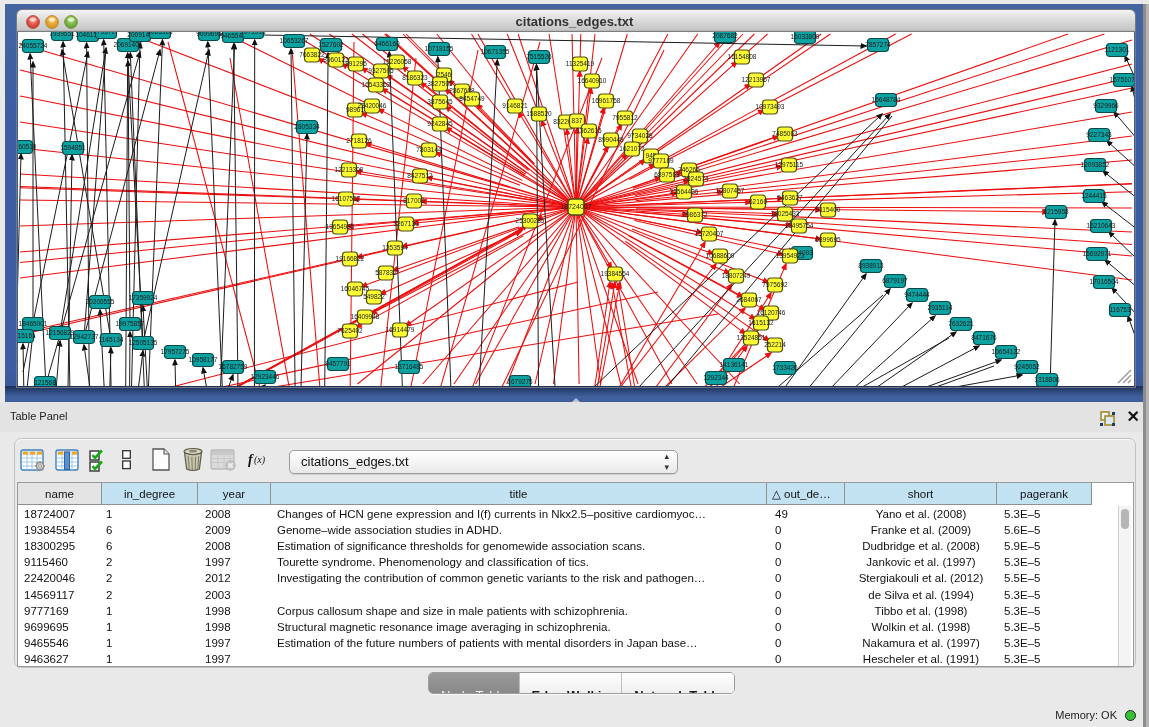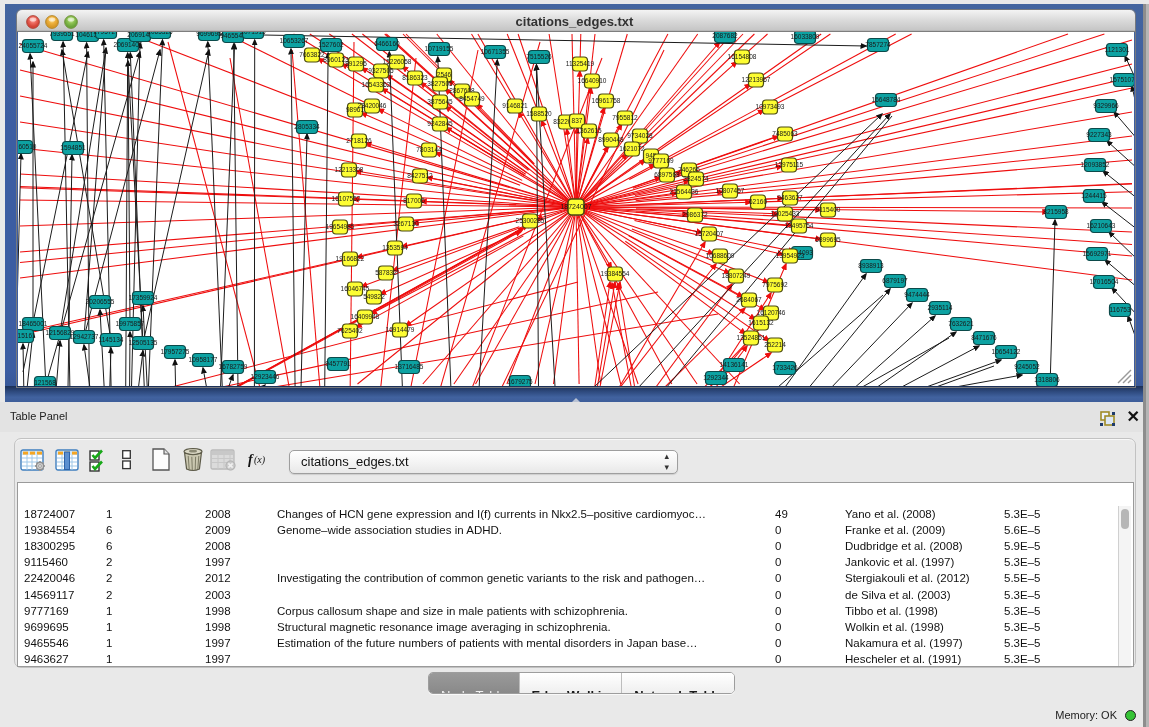--- a/index.html
+++ b/index.html
@@ -25,21 +25,21 @@
 #combo .ud {position:absolute;right:8px;top:0;font-size:9px;color:#333;line-height:11px}
 #tbl {position:absolute;left:17px;top:482px;width:1117px;height:185px;background:#fff;
   border:1px solid #9a9a9a;font-size:11.5px;color:#111}
 #thead {position:absolute;left:0;top:0;height:22px;width:100%}
 .h {position:absolute;top:0;height:22px;background:#c2e2f2;border-right:1px solid #8f8f8f;
   border-bottom:1px solid #8f8f8f;text-align:center;line-height:22px}
 .tr {position:absolute;left:0;height:16.1px;width:100%;line-height:16.1px;white-space:nowrap}
 .c {position:absolute;overflow:hidden}
 .c0 {left:6px;width:80px} .c1 {left:88px;width:92px} .c2 {left:187px;width:68px}
 .c3 {left:259px;width:488px} .c4 {left:757px;width:72px}
-.c5 {left:827px;width:152px;} .c6 {left:986px;width:92px}
+.c5 {left:827px;width:152px;text-align:center} .c6 {left:986px;width:92px}
 #sbar {position:absolute;right:2px;top:23px;width:13px;height:160px;background:#f4f4f4;
   border-left:1px solid #d0d0d0}
 #sbar div {position:absolute;left:2px;top:3px;width:8px;height:20px;background:#b6b6b6;border-radius:4px}
 #tabs {position:absolute;left:428px;top:672px;height:22px;border:1px solid #9d9d9d;
   border-radius:5px;overflow:hidden;background:#fff;font-size:13px;font-weight:bold;
   box-shadow:0 1px 0 rgba(255,255,255,.7)}
 #tabs div {float:left;height:22px;line-height:21px;padding:12px 12px}
 #tabs .sel {background:linear-gradient(#9a9a9a,#868686);color:#f2f2f2;font-weight:normal}
 #tabs .nrm {background:linear-gradient(#ffffff,#ececec);color:#1a1a1a;border-left:1px solid #bdbdbd}
 #mem {position:absolute;right:32px;top:709px;font-size:11px;color:#222}
@@ -727,20 +727,29 @@
  <g stroke="#f2f2f2" stroke-width="1.7">
         <line x1="17.3" y1="14.3" x2="21.7" y2="18.7"></line>
         <line x1="21.7" y1="14.3" x2="17.3" y2="18.7"></line>
       </g>
 </g>
 <text x="234" y="17" style="font:italic bold 14px 'Liberation Serif',serif;fill:#111">f</text>
 <text x="240" y="16" style="font:italic 10px 'Liberation Serif',serif;fill:#111">(x)</text>
 </svg>
 <div id="combo">citations_edges.txt<span class="ud">▴<br>▾</span></div>
 <div id="tbl">
+ <div id="thead">
+  <div class="h" style="left:0;width:84px;background:#e4e4e4">name</div>
+  <div class="h" style="left:84px;width:96px">in_degree</div>
+  <div class="h" style="left:180px;width:73px">year</div>
+  <div class="h" style="left:253px;width:496px">title</div>
+  <div class="h" style="left:749px;width:78px;text-align:left;padding-left:5px">△ out_de…</div>
+  <div class="h" style="left:827px;width:152px">short</div>
+  <div class="h" style="left:979px;width:95px">pagerank</div>
+ </div>
  <div id="rows" style="position:absolute;top:23px;left:0;width:100%;height:161px">
 <div class="tr" style="top:0.0px">
         <div class="c c0">18724007</div>
         <div class="c c1">1</div>
         <div class="c c2">2008</div>
         <div class="c c3">Changes of HCN gene expression and I(f) currents in Nkx2.5–positive cardiomyoc…</div>
         <div class="c c4">49</div>
         <div class="c c5">Yano et al. (2008)</div>
         <div class="c c6">5.3E–5</div>
       </div>
@@ -750,47 +759,49 @@
         <div class="c c2">2009</div>
         <div class="c c3">Genome–wide association studies in ADHD.</div>
         <div class="c c4">0</div>
         <div class="c c5">Franke et al. (2009)</div>
         <div class="c c6">5.6E–5</div>
       </div>
       <div class="tr" style="top:32.2px">
         <div class="c c0">18300295</div>
         <div class="c c1">6</div>
         <div class="c c2">2008</div>
+        <div class="c c3">Estimation of significance thresholds for genomewide association scans.</div>
         <div class="c c4">0</div>
         <div class="c c5">Dudbridge et al. (2008)</div>
         <div class="c c6">5.9E–5</div>
       </div>
       <div class="tr" style="top:48.3px">
         <div class="c c0">9115460</div>
         <div class="c c1">2</div>
         <div class="c c2">1997</div>
+        <div class="c c3">Tourette syndrome. Phenomenology and classification of tics.</div>
         <div class="c c4">0</div>
         <div class="c c5">Jankovic et al. (1997)</div>
         <div class="c c6">5.3E–5</div>
       </div>
       <div class="tr" style="top:64.4px">
         <div class="c c0">22420046</div>
         <div class="c c1">2</div>
         <div class="c c2">2012</div>
         <div class="c c3">Investigating the contribution of common genetic variants to the risk and pathogen…</div>
         <div class="c c4">0</div>
         <div class="c c5">Stergiakouli et al. (2012)</div>
         <div class="c c6">5.5E–5</div>
       </div>
       <div class="tr" style="top:80.5px">
         <div class="c c0">14569117</div>
         <div class="c c1">2</div>
         <div class="c c2">2003</div>
         <div class="c c4">0</div>
-        <div class="c c5">de Silva et al. (2003)</div>
+        <div class="c c5">de Silva et al. (1994)</div>
         <div class="c c6">5.3E–5</div>
       </div>
       <div class="tr" style="top:96.6px">
         <div class="c c0">9777169</div>
         <div class="c c1">1</div>
         <div class="c c2">1998</div>
         <div class="c c3">Corpus callosum shape and size in male patients with schizophrenia.</div>
         <div class="c c4">0</div>
         <div class="c c5">Tibbo et al. (1998)</div>
         <div class="c c6">5.3E–5</div>

